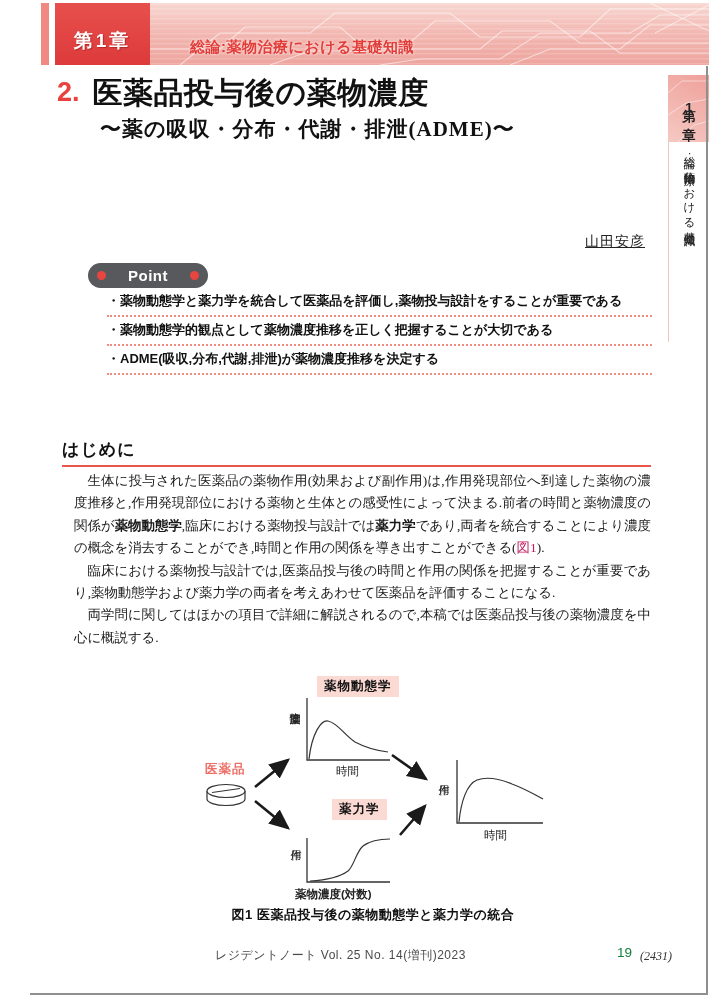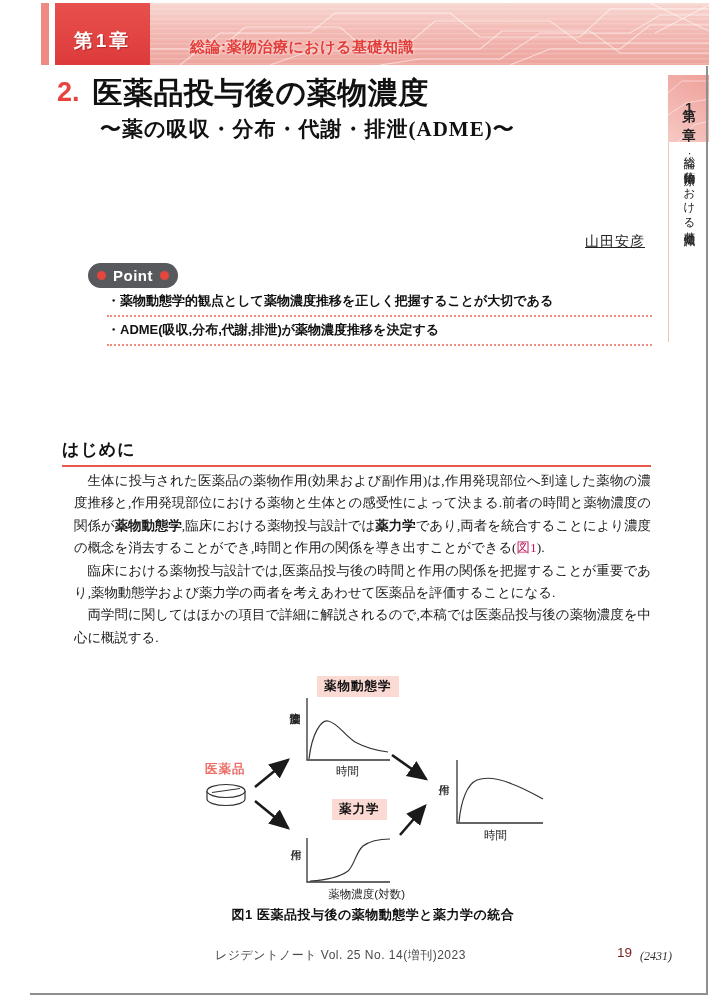--- a/index.html
+++ b/index.html
@@ -57,21 +57,21 @@
   .title-main{margin-left:13px;font-weight:bold;font-size:30px;line-height:38px;color:#111;letter-spacing:.5px;}
   .subtitle{
     left:100px;top:115px;font-family:"Liberation Serif","DejaVu Serif",serif;
     font-weight:bold;font-size:21px;color:#111;letter-spacing:1px;
   }
   .author{right:64px;top:233px;font-size:14px;color:#222;letter-spacing:1px;text-decoration:underline;}
 
   
   .point-pill{
     left:88px;top:263px;height:25px;border-radius:13px;background:#58595c;
-    display:flex;align-items:center;gap:7px;padding:0 9px;
+    display:flex;align-items:center;gap:22px;padding:0 9px;
   }
   .point-dot{width:9px;height:9px;border-radius:50%;background:#e64540;}
   .point-pill b{color:#fff;font-size:15px;letter-spacing:.5px;}
   .point-items{left:107px;top:290px;width:545px;}
   .point-item{
     font-size:13px;font-weight:bold;color:#111;line-height:15px;
     padding:3px 0 7px 0;border-bottom:2px dotted #ef8b7f;margin-bottom:2px;
   }
 
   
@@ -94,21 +94,21 @@
   .fig-text{position:absolute;font-size:11.5px;color:#222;}
   .fig-text.v{writing-mode:vertical-rl;text-orientation:upright;font-size:11px;line-height:12px;}
   .drug-label{position:absolute;color:#ee6e67;font-size:12.5px;font-weight:bold;letter-spacing:1px;}
   .figure-caption{
     left:140px;top:906px;width:466px;text-align:center;
     font-size:13px;font-weight:bold;color:#111;letter-spacing:.5px;
   }
 
   
   .footer-journal{left:215px;top:947px;font-size:12px;color:#4a4a4a;letter-spacing:.5px;}
-  .page-num{left:617px;top:945px;font-size:13.5px;color:#7f1d1d;}
+  .page-num{left:617px;top:945px;font-size:13.5px;color:#15803d;}
   .page-num-alt{
     left:640px;top:949px;font-size:12px;font-style:italic;color:#333;
     font-family:"Liberation Serif","DejaVu Serif",serif;
   }
 
   
   .edge-right{left:706px;top:66px;width:2px;height:929px;background:#8f8f8f;}
   .edge-bottom{left:30px;top:993px;width:678px;height:2px;background:#8f8f8f;}
 </style>
 </head>
@@ -157,20 +157,21 @@
   </div>
   <div class="abs subtitle">〜薬の吸収・分布・代謝・排泄(ADME)〜</div>
   <div class="abs author">山田安彦</div>
 
   <div class="abs point-pill">
     <span class="point-dot"></span>
     <b>Point</b>
     <span class="point-dot"></span>
   </div>
   <div class="abs point-items">
+    <div class="point-item">・薬物動態学と薬力学を統合して医薬品を評価し,薬物投与設計をすることが重要である</div>
     <div class="point-item">・薬物動態学的観点として薬物濃度推移を正しく把握することが大切である</div>
     <div class="point-item">・ADME(吸収,分布,代謝,排泄)が薬物濃度推移を決定する</div>
   </div>
 
   <div class="abs intro-heading">はじめに</div>
   <div class="abs intro-rule"></div>
   <div class="abs intro-body">
     <p><span>生体に投与された医薬品の薬物作用(効果および副作用)は,作用発現部位へ到達した薬物の濃度推移と,作用発現部位における薬物と生体との感受性によって決まる.前者の時間と薬物濃度の関係が</span><b>薬物動態学</b><span>,臨床における薬物投与設計では</span><b>薬力学</b><span>であり,両者を統合することにより濃度の概念を消去することができ,時間と作用の関係を導き出すことができる(</span><span class="fig-ref">図1</span><span>).</span></p>
     <p>臨床における薬物投与設計では,医薬品投与後の時間と作用の関係を把握することが重要であり,薬物動態学および薬力学の両者を考えあわせて医薬品を評価することになる.</p>
     <p>両学問に関してはほかの項目で詳細に解説されるので,本稿では医薬品投与後の薬物濃度を中心に概説する.</p>
@@ -211,21 +212,21 @@
         <polyline points="307,85 307,148 393,148" stroke-width="1.3"></polyline>
         <path d="M309,147 C311,126 317,109 327,105 C338,101 350,104 362,109 C373,113 384,119 393,124" stroke-width="1.2"></path>
       </g>
     </svg>
     <div class="drug-label" style="left:55px;top:86px;">医薬品</div>
     <div class="fig-label-box" style="left:167px;top:1px;">薬物動態学</div>
     <div class="fig-text v" style="left:139px;top:29px;">薬物濃度</div>
     <div class="fig-text" style="left:186px;top:89px;">時間</div>
     <div class="fig-label-box" style="left:182px;top:124px;">薬力学</div>
     <div class="fig-text v" style="left:140px;top:166px;">作用</div>
-    <div class="fig-text" style="left:145px;top:212px;width:110px;text-align:right;">薬物濃度(対数)</div>
+    <div class="fig-text" style="left:145px;top:212px;width:110px;text-align:left;font-weight:bold;">薬物濃度(対数)</div>
     <div class="fig-text v" style="left:288px;top:101px;">作用</div>
     <div class="fig-text" style="left:334px;top:153px;">時間</div>
   </div>
   <div class="abs figure-caption">図1 医薬品投与後の薬物動態学と薬力学の統合</div>
 
   <div class="abs footer-journal">レジデントノート Vol. 25 No. 14(増刊)2023</div>
   <div class="abs page-num">19</div>
   <div class="abs page-num-alt">(2431)</div>
 
   <div class="abs edge-right"></div>

